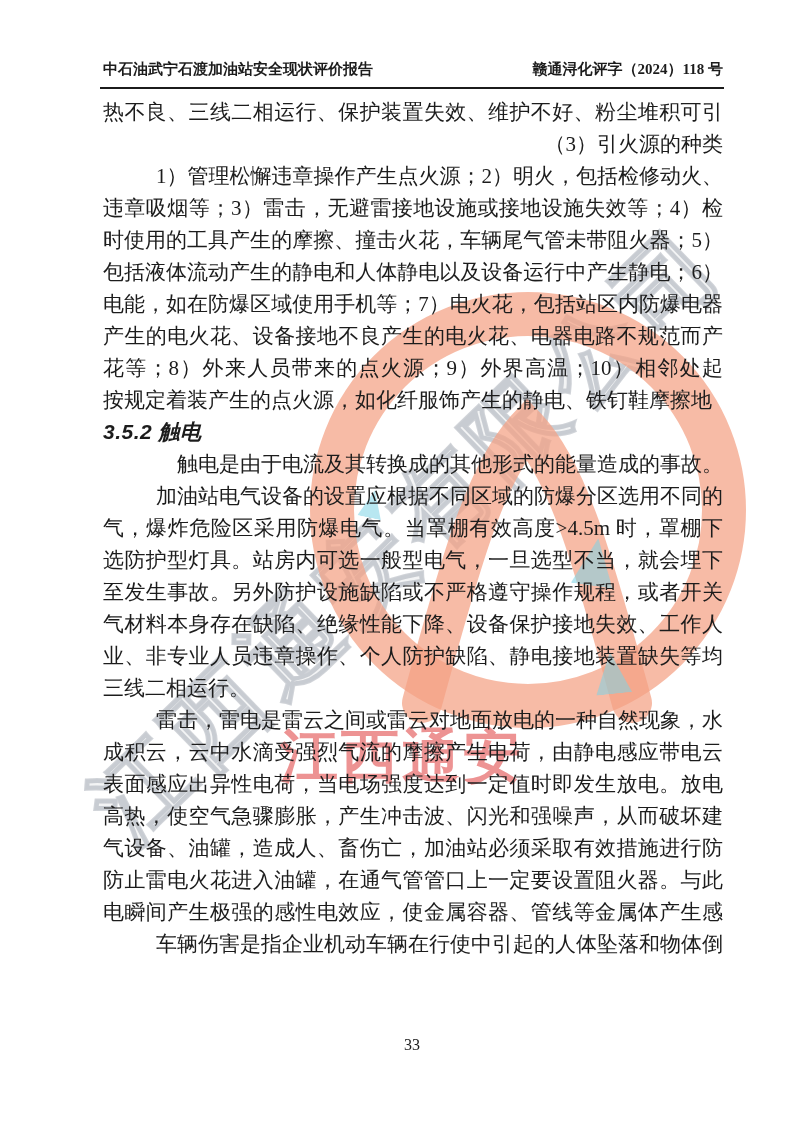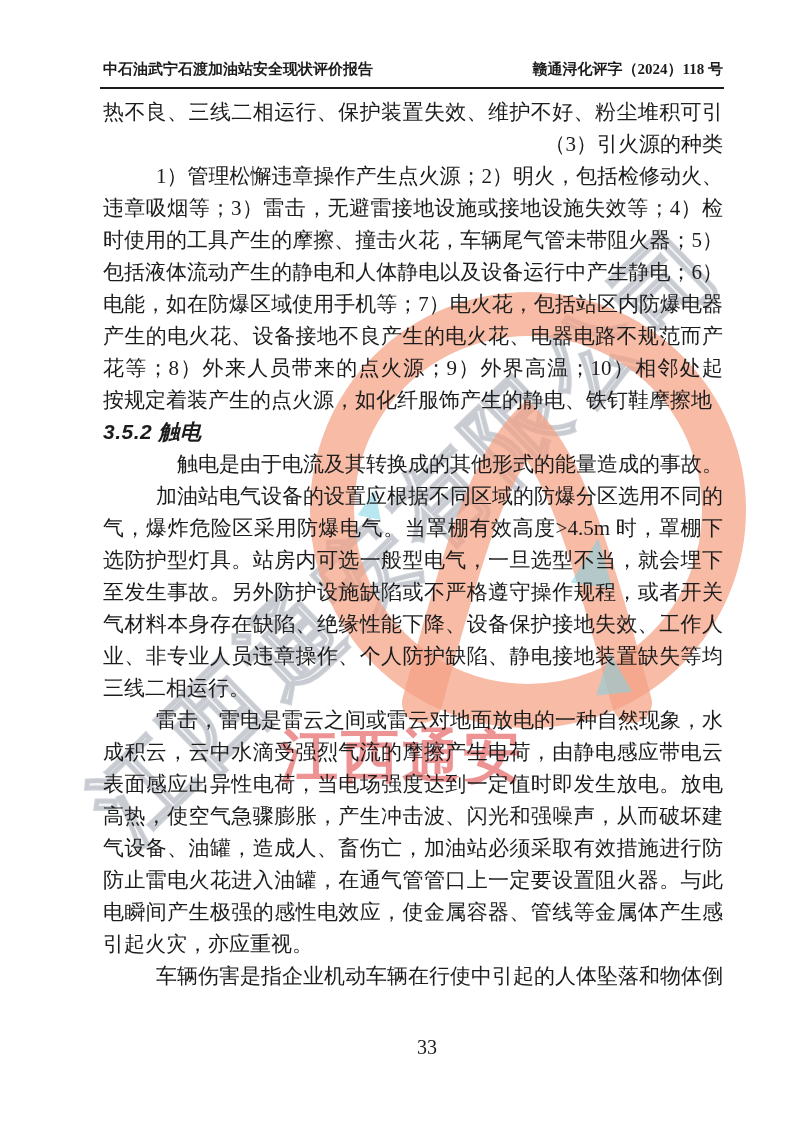--- a/index.html
+++ b/index.html
@@ -70,22 +70,22 @@
   .line.j::after { content:""; display:inline-block; width:100%; height:0; }
   .line.indent { text-indent:42px;text-align:right; }
   .line.heading {
     font-weight:bold;
     font-family:"Liberation Sans","DejaVu Sans",sans-serif;
     letter-spacing:0.5px;
     font-style:italic;
   }
 
   .footer-pagenum {
-    position:absolute; left:117px; top:1036px; width:620px;
-    text-align:center; font-size:20px;
+    position:absolute; left:102px; top:1036px; width:620px;
+    text-align:center; font-size:16px;
   }
 </style>
 </head>
 <body>
 
 <div class="page">
 
   <div class="wm-layer">
     <div class="wm-diagonal">江西通安有限公司</div>
 
@@ -129,20 +129,19 @@
         <div class="line j">气材料本身存在缺陷、绝缘性能下降、设备保护接地失效、工作人员违章作</div>
         <div class="line j">业、非专业人员违章操作、个人防护缺陷、静电接地装置缺失等均有可能造</div>
         <div class="line">三线二相运行。</div>
         <div class="line j indent">雷击，雷电是雷云之间或雷云对地面放电的一种自然现象，水汽蒸发形</div>
         <div class="line j">成积云，云中水滴受强烈气流的摩擦产生电荷，由静电感应带电云层在大地</div>
         <div class="line j">表面感应出异性电荷，当电场强度达到一定值时即发生放电。放电瞬间产生</div>
         <div class="line j">高热，使空气急骤膨胀，产生冲击波、闪光和强噪声，从而破坏建筑物、电</div>
         <div class="line j">气设备、油罐，造成人、畜伤亡，加油站必须采取有效措施进行防护。为了</div>
         <div class="line j">防止雷电火花进入油罐，在通气管管口上一定要设置阻火器。与此同时，放</div>
         <div class="line j">电瞬间产生极强的感性电效应，使金属容器、管线等金属体产生感应电流，</div>
-        <div class="line">引起火灾，亦应重视。</div>
         <div class="line indent">车辆伤害是指企业机动车辆在行使中引起的人体坠落和物体倒塌、下</div>
       </div>
 
     <div class="footer-pagenum">33</div>
 
   </div>
 </div>
 
 </body></html>

